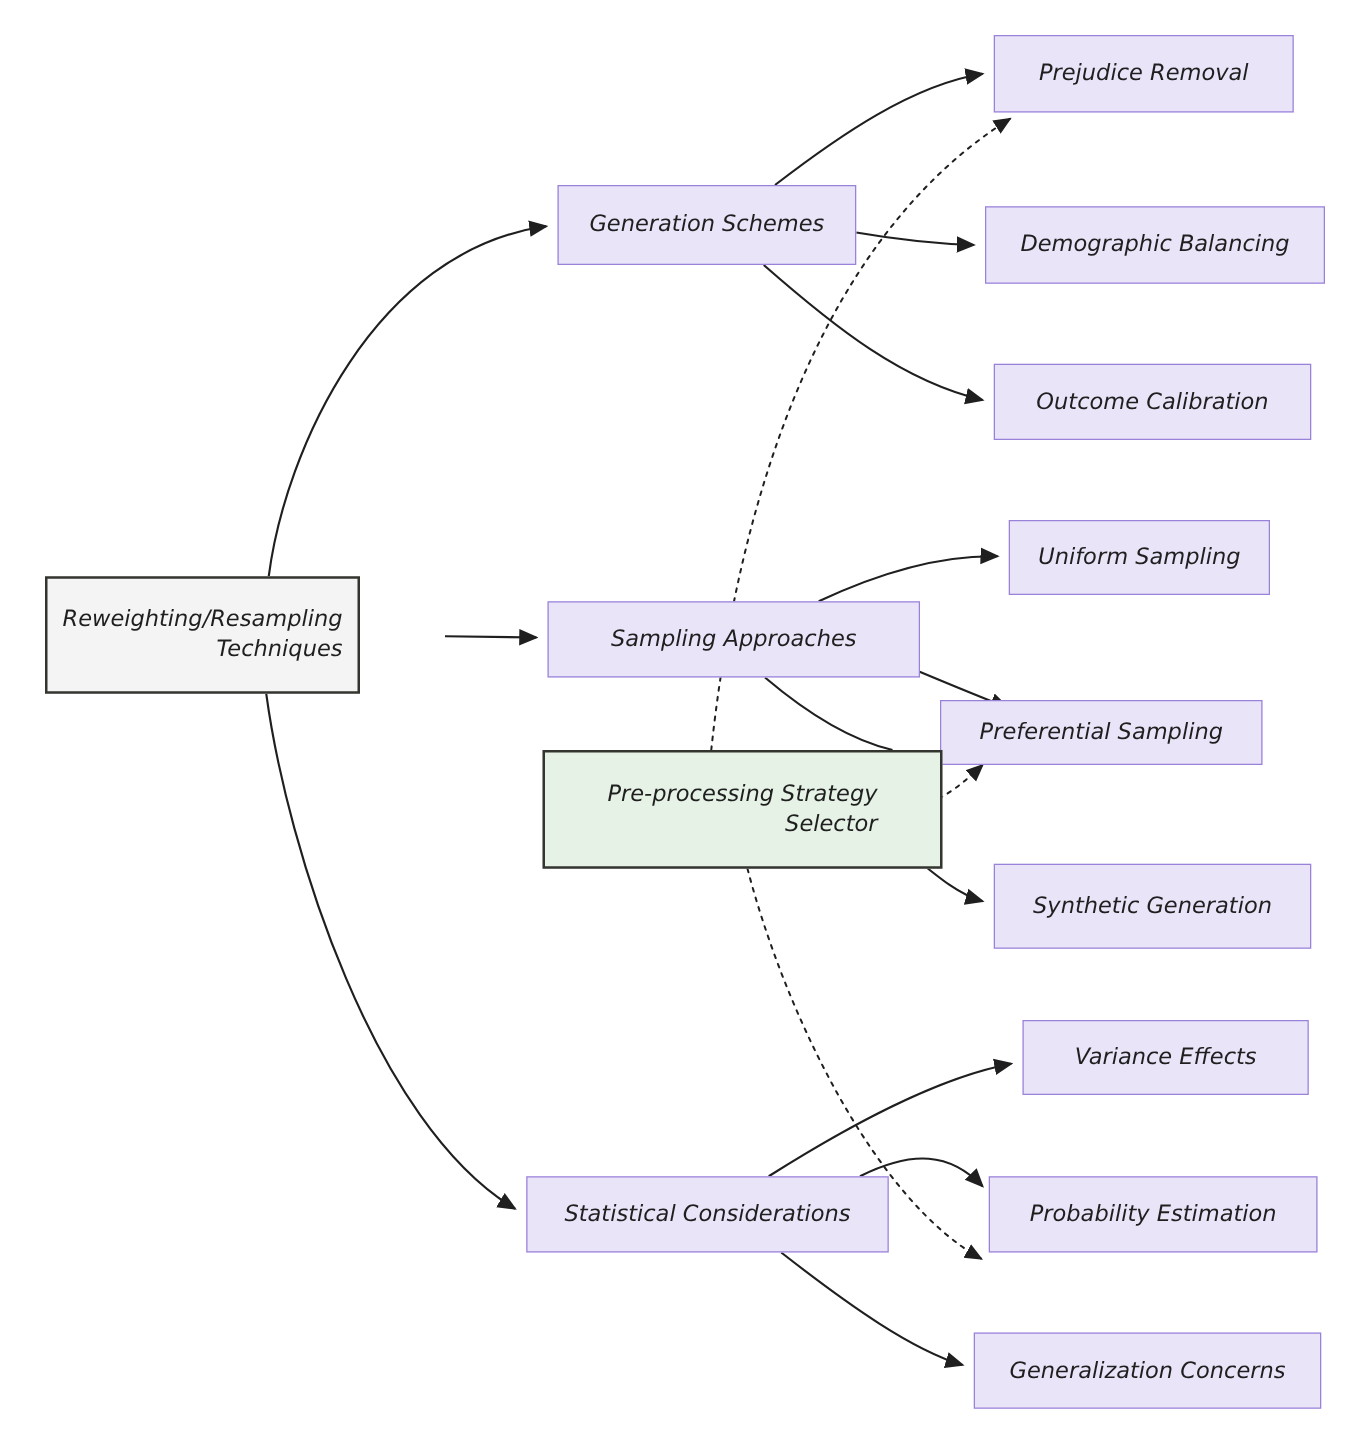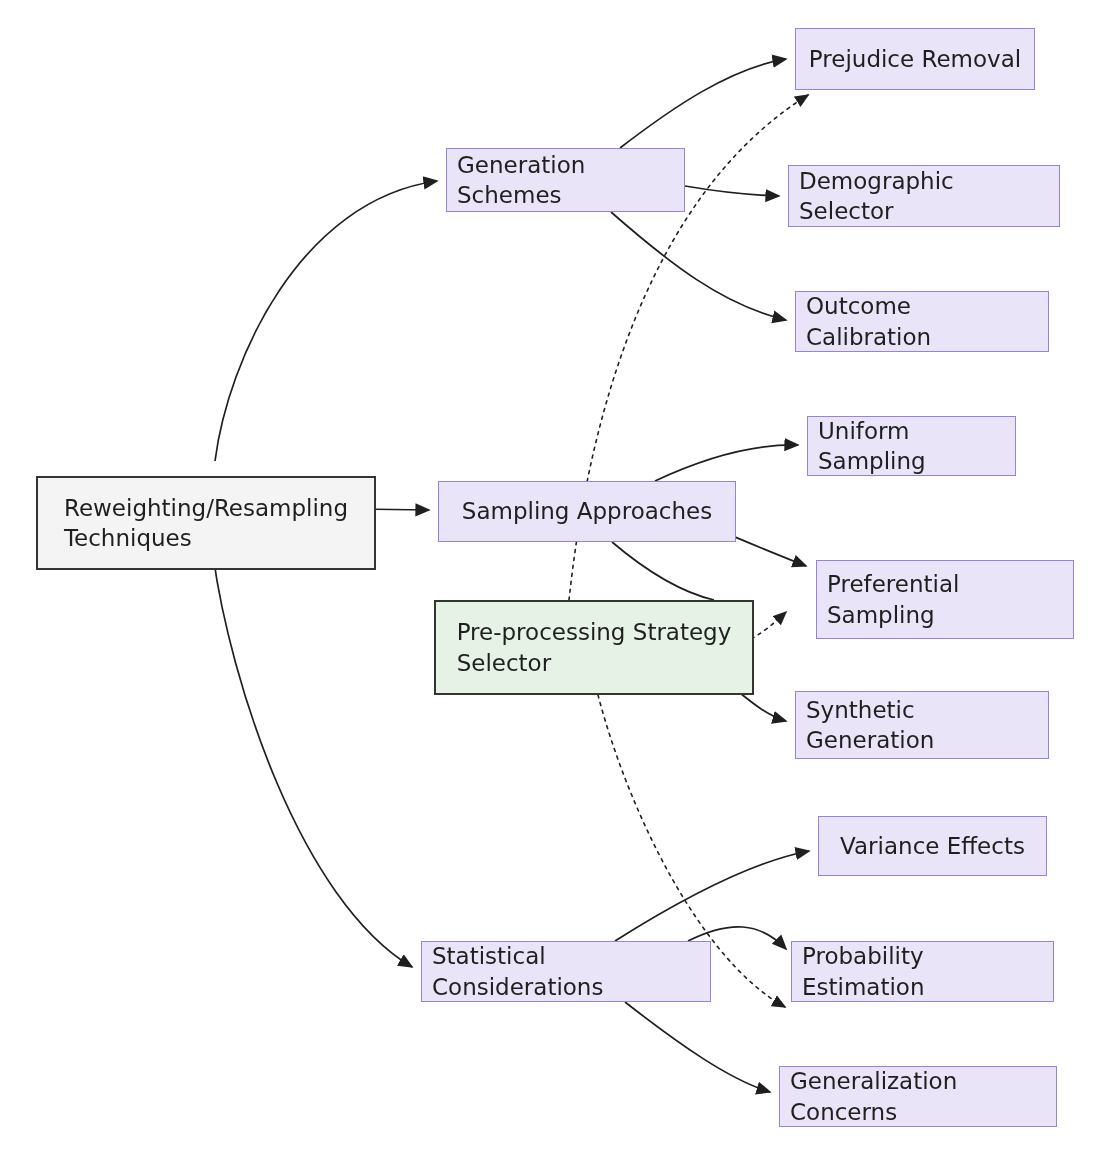--- a/index.html
+++ b/index.html
@@ -24,26 +24,27 @@
     width: 1094px;
     height: 1156px;
     pointer-events: none;
   }
   .node {
     position: absolute;
     box-sizing: border-box;
     display: flex;
     align-items: center;
     justify-content: center;
-    text-align: left;
-    font-size: 23px;
+    text-align: right;
+    font-size: 18px;
     line-height: 1.32;
     color: #1f1f1f;
     padding: 4px 10px;
     white-space: pre-line;
+    font-style: italic;
   }
   .node-lavender {
     background: #e9e4f8;
     border: 1.4px solid #9a82db;
   }
   .node-grey {
     background: #f4f4f4;
     border: 2px solid #33352f;
   }
   .node-green {
@@ -96,50 +97,50 @@
 
     <path d="M 625,1002 C 680,1045 730,1080 770,1092" fill="none" stroke="#1f1f1f" stroke-width="1.7" marker-end="url(#arrowhead)"></path>
 
     <path d="M 569,600 C 586,440 640,200 808,95" fill="none" stroke="#1f1f1f" stroke-width="1.6" stroke-dasharray="3,5" stroke-linecap="round" marker-end="url(#arrowhead-dot)"></path>
 
     <path d="M 729,648 C 756,640 772,625 786,612" fill="none" stroke="#1f1f1f" stroke-width="1.6" stroke-dasharray="3,5" stroke-linecap="round" marker-end="url(#arrowhead-dot)"></path>
 
     <path d="M 598,695 C 628,810 700,960 785,1007" fill="none" stroke="#1f1f1f" stroke-width="1.6" stroke-dasharray="3,5" stroke-linecap="round" marker-end="url(#arrowhead-dot)"></path>
   </svg>
 
-  <div class="node node-grey" style="left:36px; top:461px; width:340px; height:94px;margin-top:15px;">
+  <div class="node node-grey" style="left:36px; top:461px; width:252px; height:94px;">
     <span class="node-label">Reweighting/Resampling
 Techniques</span>
   </div>
 
   <div class="node node-lavender" style="left:446px; top:148px; width:239px; height:64px;">
     <span class="node-label">Generation Schemes</span>
   </div>
 
   <div class="node node-lavender" style="left:795px; top:28px; width:240px; height:62px;">
     <span class="node-label">Prejudice Removal</span>
   </div>
 
   <div class="node node-lavender" style="left:788px; top:165px; width:272px; height:62px;">
-    <span class="node-label">Demographic Selector</span>
+    <span class="node-label">Demographic Balancing</span>
   </div>
 
   <div class="node node-lavender" style="left:795px; top:291px; width:254px; height:61px;">
     <span class="node-label">Outcome Calibration</span>
   </div>
 
   <div class="node node-lavender" style="left:438px; top:481px; width:298px; height:61px;">
     <span class="node-label">Sampling Approaches</span>
   </div>
 
   <div class="node node-lavender" style="left:807px; top:416px; width:209px; height:60px;">
     <span class="node-label">Uniform Sampling</span>
   </div>
 
-  <div class="node node-lavender" style="left:816px; top:560px; width:258px; height:79px;">
+  <div class="node node-lavender" style="left:752px; top:560px; width:258px; height:52px;">
     <span class="node-label">Preferential Sampling</span>
   </div>
 
   <div class="node node-lavender" style="left:795px; top:691px; width:254px; height:68px;">
     <span class="node-label">Synthetic Generation</span>
   </div>
 
   <div class="node node-green" style="left:409px; top:600px; width:320px; height:95px;margin-left:25px;">
     <span class="node-label">Pre-processing Strategy
 Selector</span>

